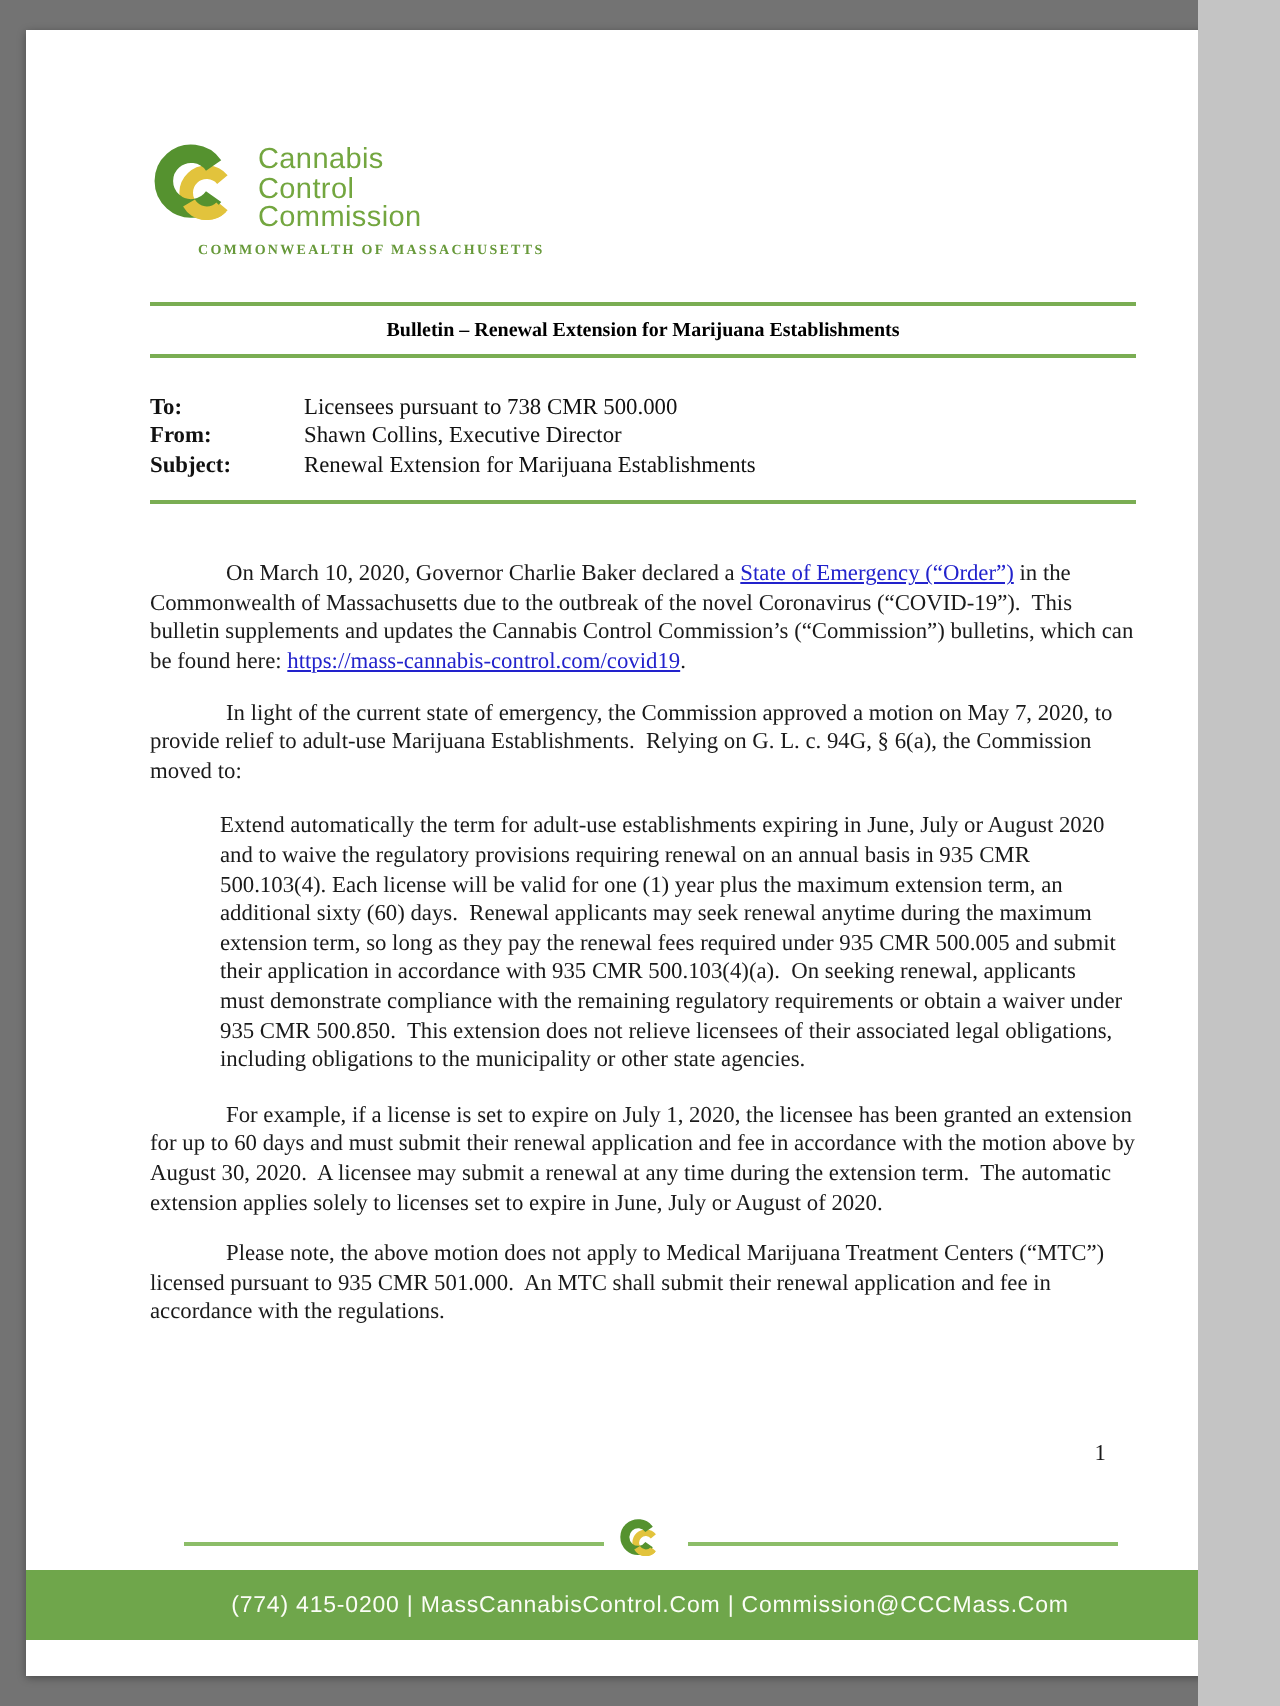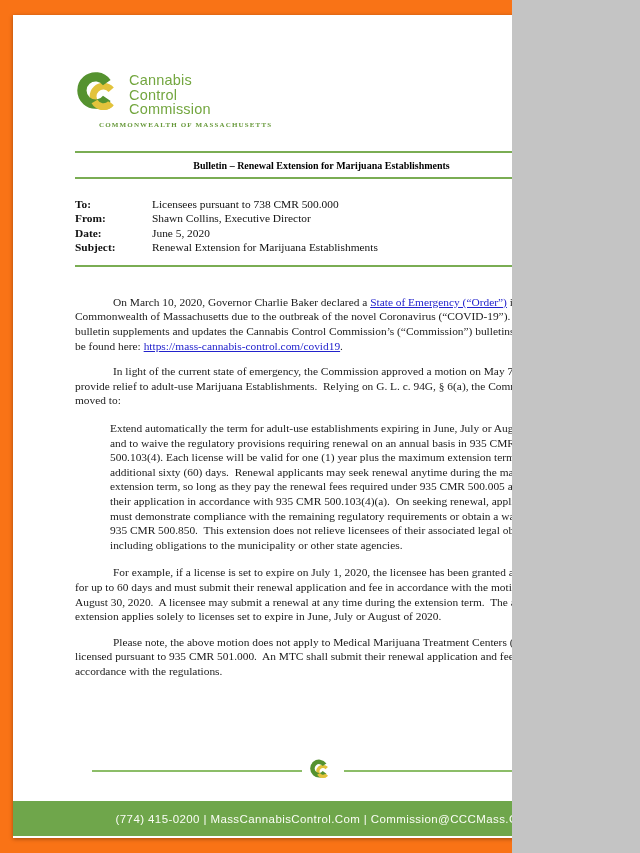--- a/index.html
+++ b/index.html
@@ -1,18 +1,18 @@
 <!DOCTYPE html>
 <html><head>
 <meta charset="utf-8">
 <style>
   html,body { margin:0; padding:0; background:#c4c4c4; }
   .viewport {
-    position:relative; width:512px; height:853px; overflow:hidden;
-    background:#f97316; font-family:"Liberation Serif", serif;
+    position:relative; width:599px; height:853px; overflow:hidden;
+    background:#737373; font-family:"Liberation Serif", serif;
   }
   .page {
     position:absolute; left:13px; top:15px; width:624px; height:823px;
     background:#ffffff; box-shadow:0 1px 4px rgba(0,0,0,0.35);
   }
   .content { padding:56px 69px 0 62px; }
 
   
   .logo-block { margin-left:2px; }
   .logo-row { display:flex; align-items:flex-start; gap:9px; }
@@ -50,21 +50,21 @@
 
   
   .footer-divider {
     position:absolute; left:0; right:0; top:744px;
     display:flex; align-items:center; justify-content:center;
   }
   .divider-line { height:2px; background:#8cbd68; }
   .divider-line.left  { width:210px; margin-right:8px; }
   .divider-line.right { width:215px; margin-left:13px; }
   .footer-bar {
-    position:absolute; left:0; right:0; bottom:2px; height:35px;
+    position:absolute; left:0; right:0; bottom:18px; height:35px;
     background:#6fa64b; display:flex; align-items:center; justify-content:center;
     font-family:"Liberation Sans", sans-serif; font-size:11.5px;
     color:#fbfdf6; letter-spacing:0.4px;
   }
 </style>
 </head>
 <body>
 
 <div class="viewport">
   <div class="page">
@@ -97,24 +97,20 @@
         <div class="memo">
           <div class="memo-row">
             <span class="memo-label">To:</span>
             <span class="memo-value">Licensees pursuant to 738 CMR 500.000</span>
           </div>
           <div class="memo-row">
             <span class="memo-label">From:</span>
             <span class="memo-value">Shawn Collins, Executive Director</span>
           </div>
           <div class="memo-row">
-            <span class="memo-label">Date:</span>
-            <span class="memo-value">June 5, 2020</span>
-          </div>
-          <div class="memo-row">
             <span class="memo-label">Subject:</span>
             <span class="memo-value">Renewal Extension for Marijuana Establishments</span>
           </div>
         </div>
         <div class="rule memo-bottom-rule"></div>
       </div>
 
       <div class="doc-body">
         <p class="para">On March 10, 2020, Governor Charlie Baker declared a <a class="doc-link" href="#">State of Emergency (“Order”)</a> in the Commonwealth of Massachusetts due to the outbreak of the novel Coronavirus (“COVID-19”).  This bulletin supplements and updates the Cannabis Control Commission’s (“Commission”) bulletins, which can be found here: <a class="doc-link" href="#">https://mass-cannabis-control.com/covid19</a>.</p>
         <p class="para">In light of the current state of emergency, the Commission approved a motion on May 7, 2020, to provide relief to adult-use Marijuana Establishments.  Relying on G. L. c. 94G, § 6(a), the Commission moved to:</p>

